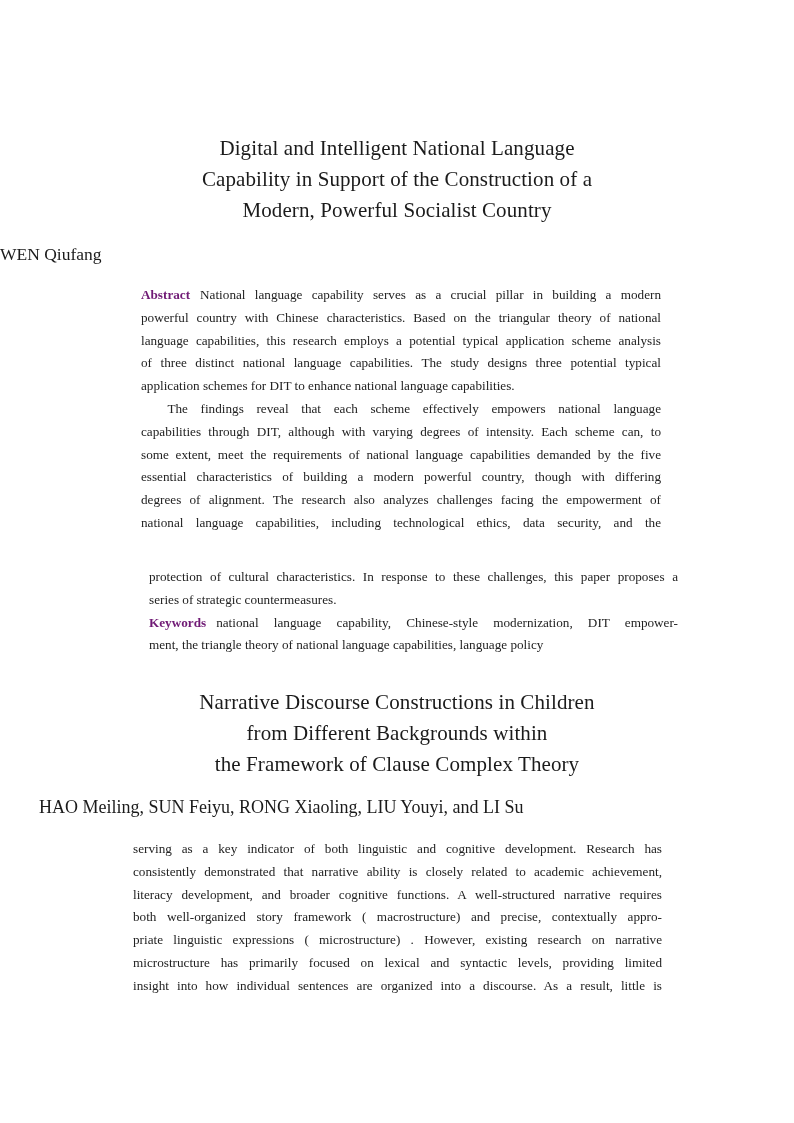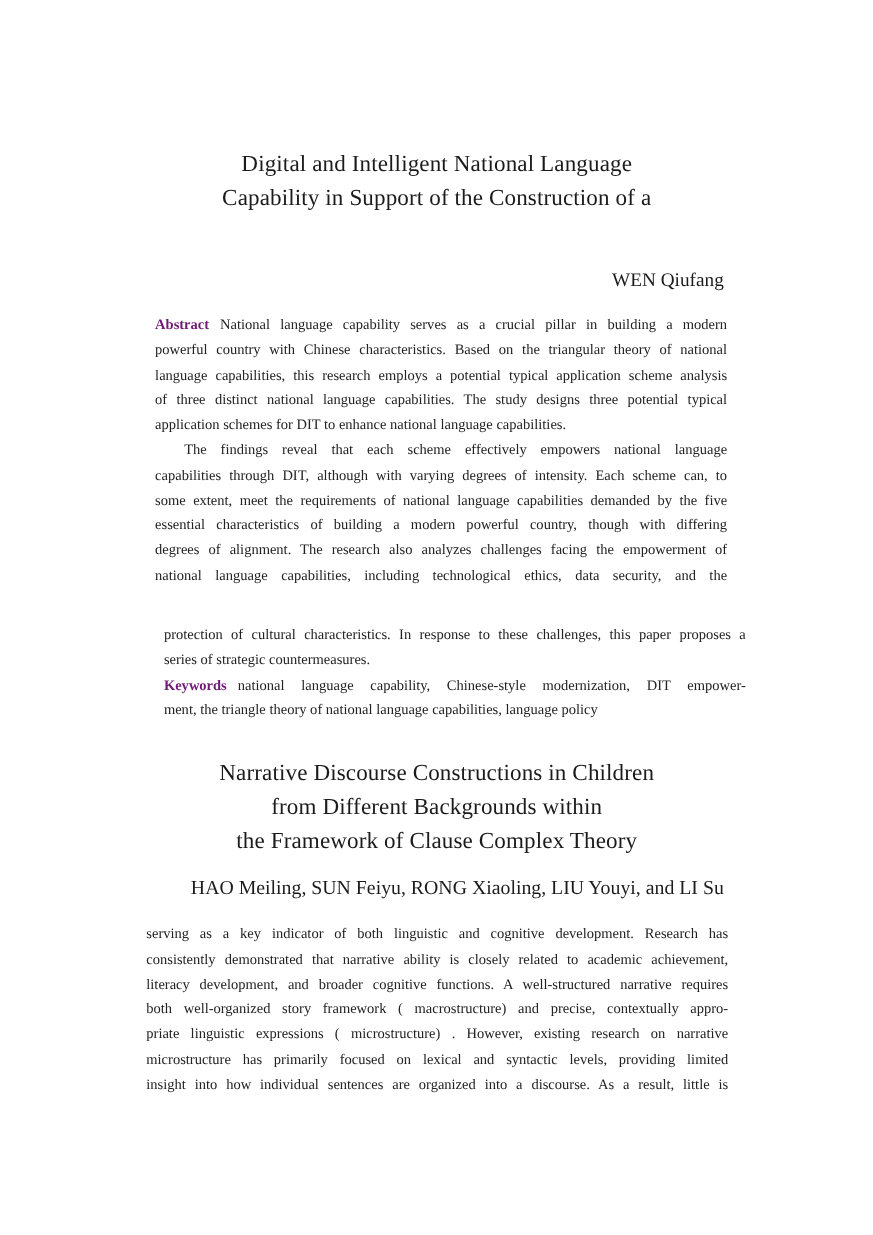--- a/index.html
+++ b/index.html
@@ -8,38 +8,39 @@
       font-family: "Liberation Serif", "DejaVu Serif", serif;
       color: #1a1a1a;
     }
     .title {
       position: absolute; left: 0; width: 794px; text-align: center;
       font-size: 21px; line-height: 31px; letter-spacing: 0.1px;
       color: #1b1b1b;
     }
     .title span { display: block; }
     .author {
-      position: absolute; left: 0; width: 658px; text-align: right;
+      position: absolute; left: 0; width: 658px; text-align: left;
       font-size: 17.5px; line-height: 22px; color: #1b1b1b;
     }
     .para {
       position: absolute; font-size: 13.2px; line-height: 22.8px;
       text-align: justify; text-align-last: justify; color: #222;
     }
     .para .line { display: block; white-space: nowrap; text-align: justify; text-align-last: justify; }
     .para .line.last { text-align-last: left; }
     .para .line.indent { text-indent: 2em; }
     .label { font-weight: bold; color: #701a75; margin-right: 10px; }
   </style>
 </head>
 <body>
 
 <div class="title" style="top:133px;">
   <span>Digital and Intelligent National Language</span>
   <span>Capability in Support of the Construction of a</span>
+  <span>Modern,  Powerful Socialist Country</span>
 </div>
 
 <div class="author" style="top:243px;">WEN Qiufang</div>
 
 <div class="para" style="left:141px; width:520px; top:284px;">
   <span class="line"><span class="label">Abstract</span><span>National language capability serves as a crucial pillar in building a modern</span></span>
   <span class="line">powerful country with Chinese characteristics. Based on the triangular theory of national</span>
   <span class="line">language capabilities,  this research employs a potential typical application scheme analysis</span>
   <span class="line">of three distinct national language capabilities. The study designs three potential typical</span>
   <span class="line last">application schemes for DIT to enhance national language capabilities.</span>
@@ -57,21 +58,21 @@
   <span class="line"><span class="label">Keywords</span><span>national language capability,  Chinese-style modernization,  DIT empower-</span></span>
   <span class="line last">ment,  the triangle theory of national language capabilities,  language policy</span>
 </div>
 
 <div class="title" style="top:687px;">
   <span>Narrative Discourse Constructions in Children</span>
   <span>from Different Backgrounds within</span>
   <span>the Framework of Clause Complex Theory</span>
 </div>
 
-<div class="author" style="top:796px; font-size:18px;">HAO Meiling,  SUN Feiyu,  RONG Xiaoling,  LIU Youyi,  and LI Su</div>
+<div class="author" style="top:796px; font-size:18px;padding-left:39px;">HAO Meiling,  SUN Feiyu,  RONG Xiaoling,  LIU Youyi,  and LI Su</div>
 
 <div class="para" style="left:133px; width:529px; top:838px;">
   <span class="line">serving as a key indicator of both linguistic and cognitive development. Research has</span>
   <span class="line">consistently demonstrated that narrative ability is closely related to academic achievement,</span>
   <span class="line">literacy development,  and broader cognitive functions. A well-structured narrative requires</span>
   <span class="line">both well-organized story framework ( macrostructure)  and precise,  contextually appro-</span>
   <span class="line">priate linguistic expressions ( microstructure) . However,  existing research on narrative</span>
   <span class="line">microstructure has primarily focused on lexical and syntactic levels,  providing limited</span>
   <span class="line">insight into how individual sentences are organized into a discourse. As a result,  little is</span>
 </div>

